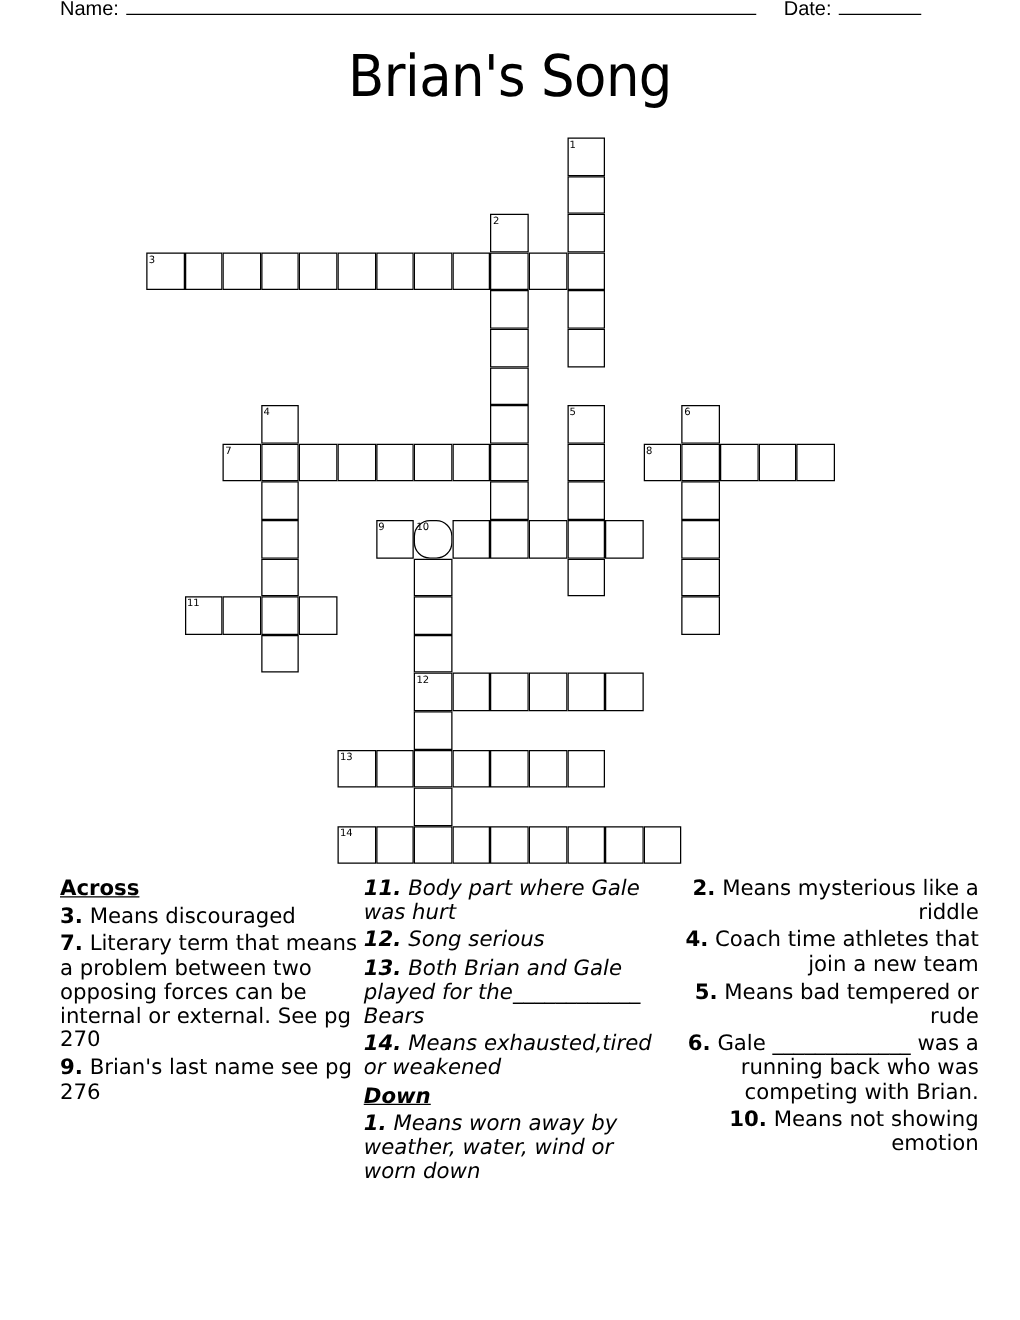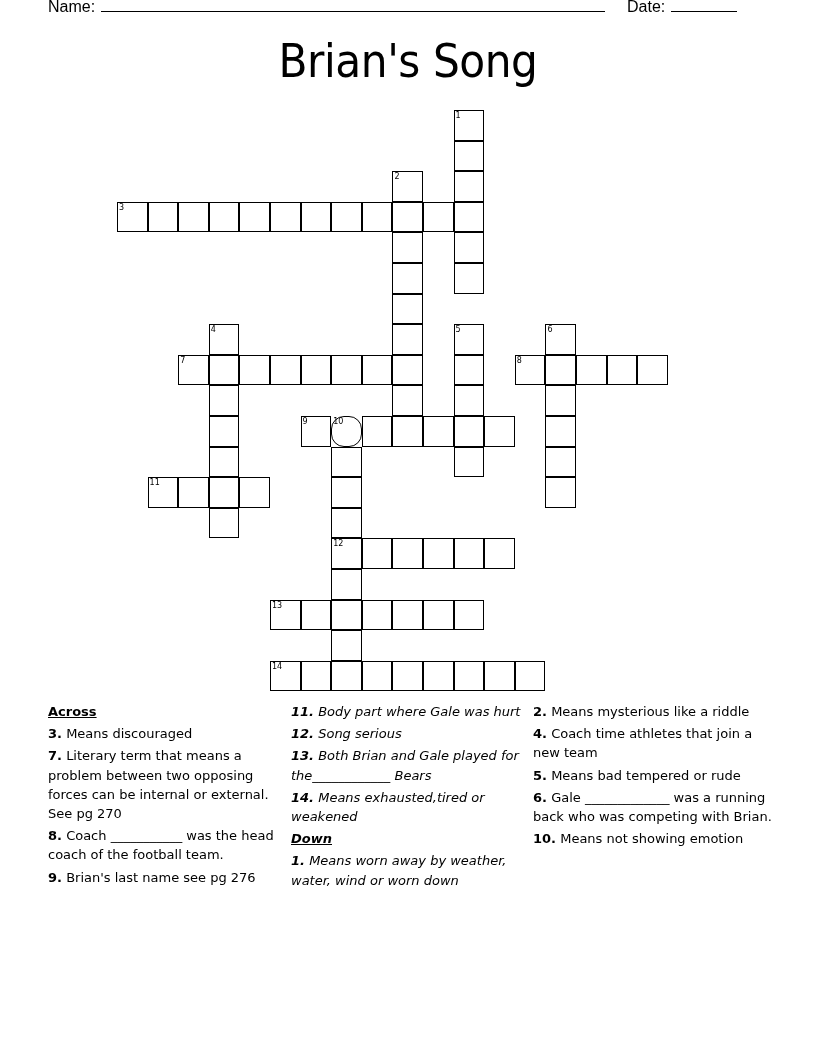--- a/index.html
+++ b/index.html
@@ -5,24 +5,24 @@
   html, body { margin:0; padding:0; background:#fff; }
   body { width:816px; height:1056px; position:relative; overflow:hidden; font-family:"DejaVu Sans", sans-serif; color:#000; }
   .hdr { position:absolute; top:-3px; font-family:"Liberation Sans", sans-serif; font-size:16px; white-space:nowrap; }
   .hdr .line { display:inline-block; border-bottom:1px solid #000; height:14px; vertical-align:baseline; margin-left:6px; }
   #name-field { left:48px; }
   #date-field { left:627px; }
   .title { position:absolute; top:34px; left:0; width:816px; text-align:center; font-size:46px; font-family:"DejaVu Sans", sans-serif; letter-spacing:-0.5px; transform:scaleX(0.92); }
   #grid { position:absolute; left:0; top:0; width:816px; height:700px; }
   .cell { position:absolute; width:30.6px; height:30.6px; box-sizing:border-box; border:1.5px solid #000; background:#fff; }
   .cell .num { position:absolute; left:1px; top:0px; font-size:8px; line-height:9px; font-family:"DejaVu Sans", sans-serif; }
-  .clues { position:absolute; top:702px; font-size:13px; line-height:19.2px; }
+  .clues { position:absolute; top:702px; font-size:17px; line-height:19.2px; }
   .col1 { left:48px; width:240px; }
   .col2 { left:291px; width:240px;font-style:italic; }
-  .col3 { left:533px; width:250px; }
+  .col3 { left:533px; width:250px;text-align:right; }
   .clue { margin-bottom:3px; }
   .clue b { font-weight:bold; }
   .section-head { font-weight:bold; text-decoration:underline; margin-bottom:3px; }
 </style>
 </head>
 <body>
 
 <div class="hdr" id="name-field">
   <span>Name:</span><span class="line" style="width:504px;"></span>
 </div>
@@ -148,21 +148,20 @@
     <div class="cell" style="left: 423px; top: 660.8px;"></div>
     <div class="cell" style="left: 453.6px; top: 660.8px;"></div>
     <div class="cell" style="left: 484.2px; top: 660.8px;"></div>
     <div class="cell" style="left: 514.8px; top: 660.8px;"></div>
   </div>
 
 <div class="clues col1">
   <div class="section-head">Across</div>
   <div class="clue"><b>3.</b> <span>Means discouraged</span></div>
   <div class="clue"><b>7.</b> <span>Literary term that means a problem between two opposing forces can be internal or external. See pg 270</span></div>
-  <div class="clue"><b>8.</b> <span>Coach ___________ was the head coach of the football team.</span></div>
   <div class="clue"><b>9.</b> <span>Brian's last name see pg 276</span></div>
 </div>
 
 <div class="clues col2">
   <div class="clue"><b>11.</b> <span>Body part where Gale was hurt</span></div>
   <div class="clue"><b>12.</b> <span>Song serious</span></div>
   <div class="clue"><b>13.</b> <span>Both Brian and Gale played for the____________ Bears</span></div>
   <div class="clue"><b>14.</b> <span>Means exhausted,tired or weakened</span></div>
   <div class="section-head">Down</div>
   <div class="clue"><b>1.</b> <span>Means worn away by weather, water, wind or worn down</span></div>

